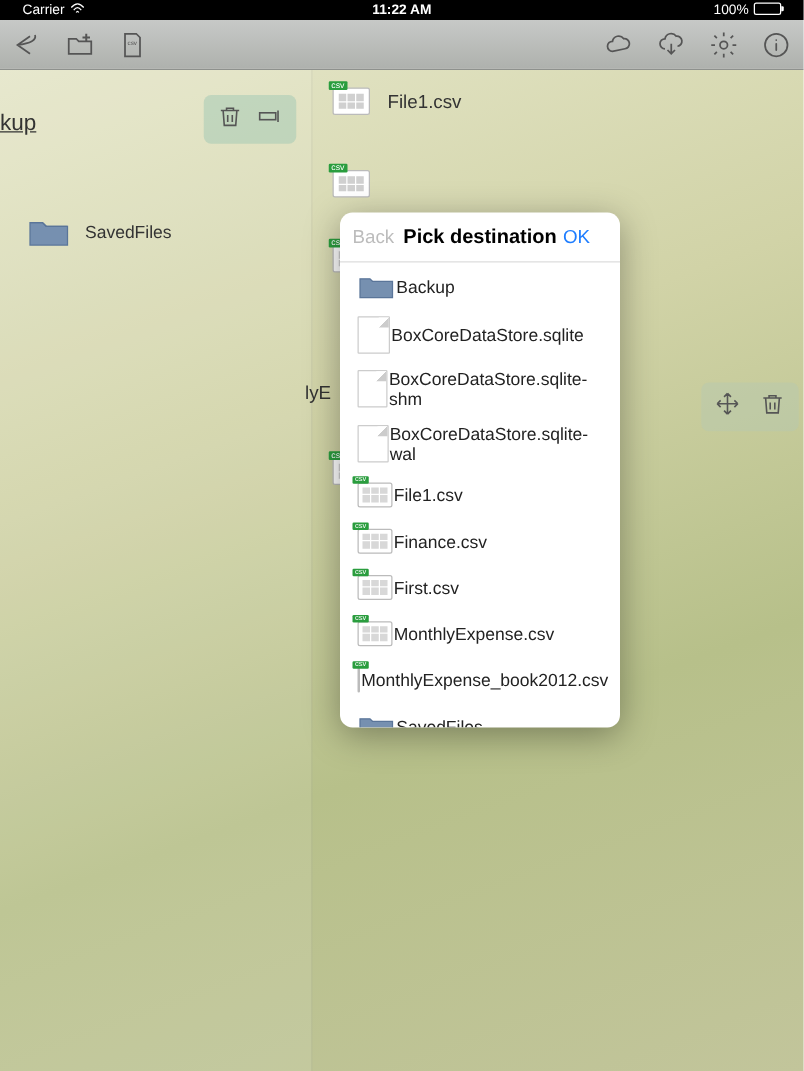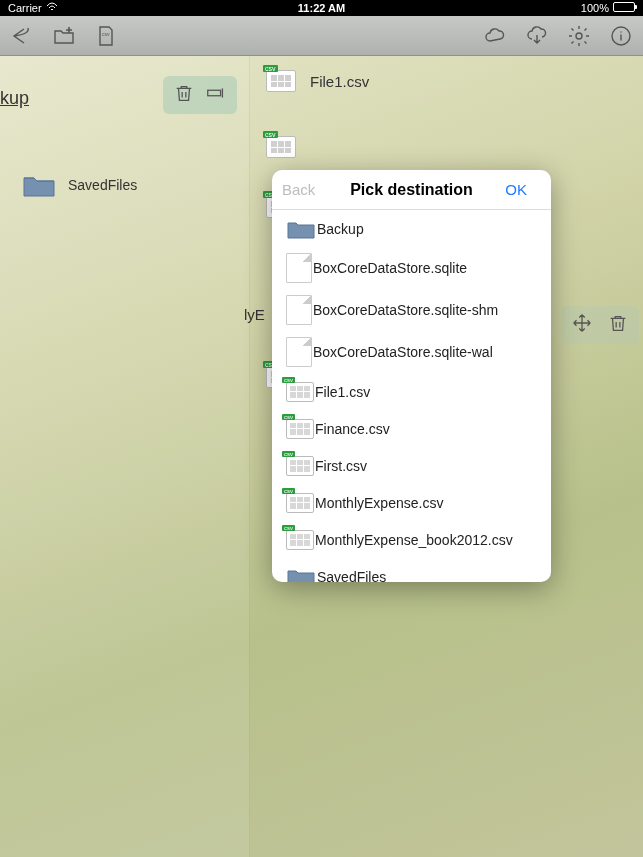--- a/index.html
+++ b/index.html
@@ -6,21 +6,21 @@
 html, body { width: 643px; height: 857px; overflow: hidden; }
 
 
 .status-bar {
   height: 16px;
   background: #000;
   color: #fff;
   font-size: 11px;
   display: flex;
   align-items: center;
-  padding: 0 8px;
+  padding: 0 18px;
   position: relative;
 }
 .status-left { display: flex; align-items: center; gap: 4px; }
 .status-center { position: absolute; left: 50%; transform: translateX(-50%); font-weight: 700; }
 .status-right { margin-left: auto; display: flex; align-items: flex-start; gap: 4px; }
 .battery-icon { display:inline-block; width: 22px; height:10px; border:1px solid #fff; border-radius:2px; position:relative;}
 .battery-icon::after { content:""; position:absolute; right:-3px; top:2px; width:2px; height:4px; background:#fff; border-radius:0 1px 1px 0;}
 .battery-fill { background:#fff; height:100%; width:100%; }
 
 
@@ -102,21 +102,21 @@
 }
 .watermark .bars span { width:12px; background:rgba(100,100,80,0.22);}
 .watermark .bars span:nth-child(1){height:30%;}
 .watermark .bars span:nth-child(2){height:65%;}
 .watermark .bars span:nth-child(3){height:45%;}
 
 
 .popover {
   position:absolute;
   top: 114px; left: 272px;
-  width: 279px;
+  width: 224px;
   background:#fff;
   border-radius:10px;
   box-shadow: 0 6px 28px rgba(0,0,0,0.35);
   overflow:hidden;
   z-index:50;
 }
 .pop-header {
   display:flex; align-items:center; justify-content:center;
   height:40px; border-bottom:1px solid #ddd; position:relative;
   font-size:16px; font-weight:600; color:#000;

